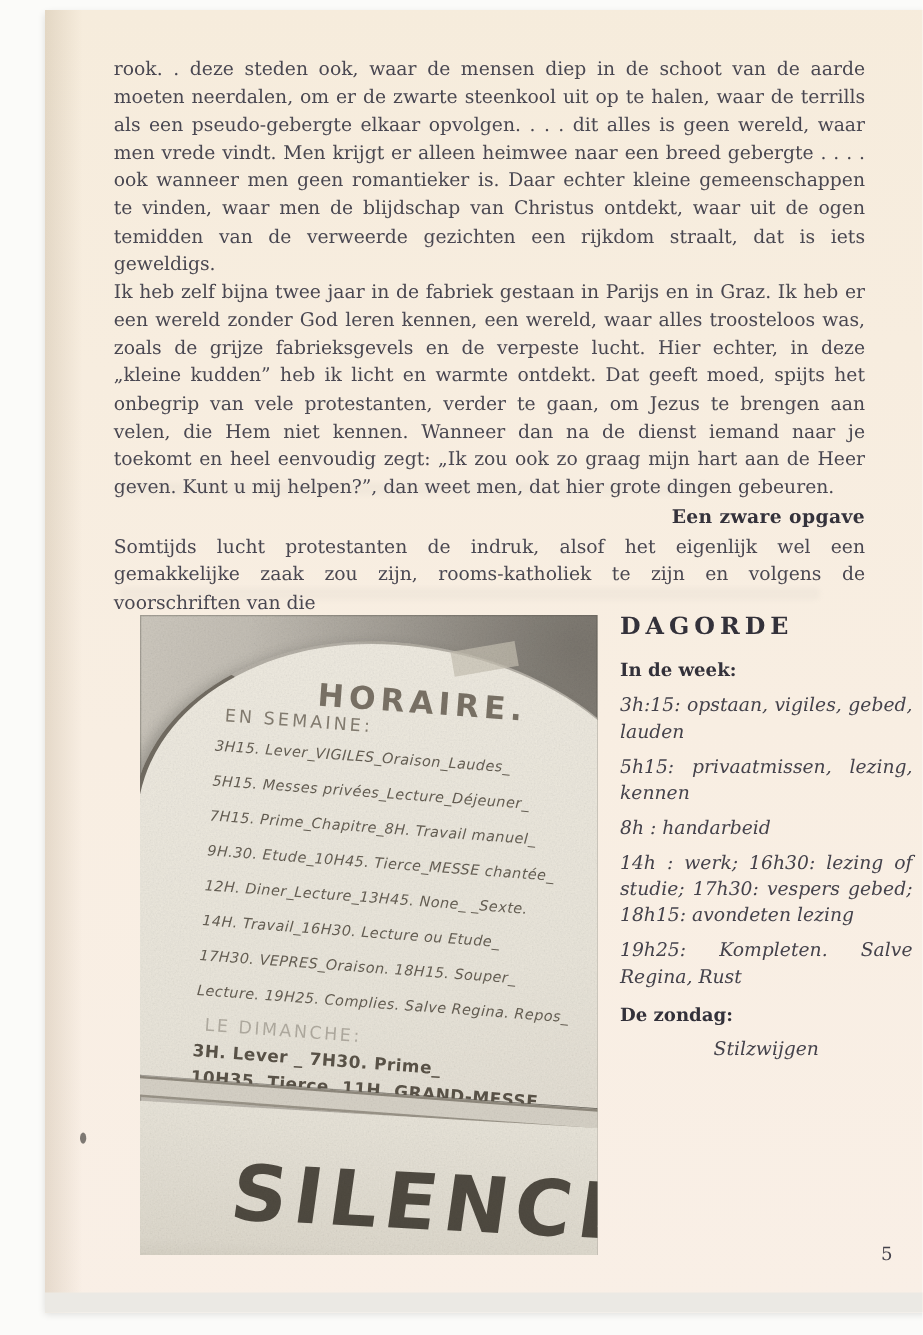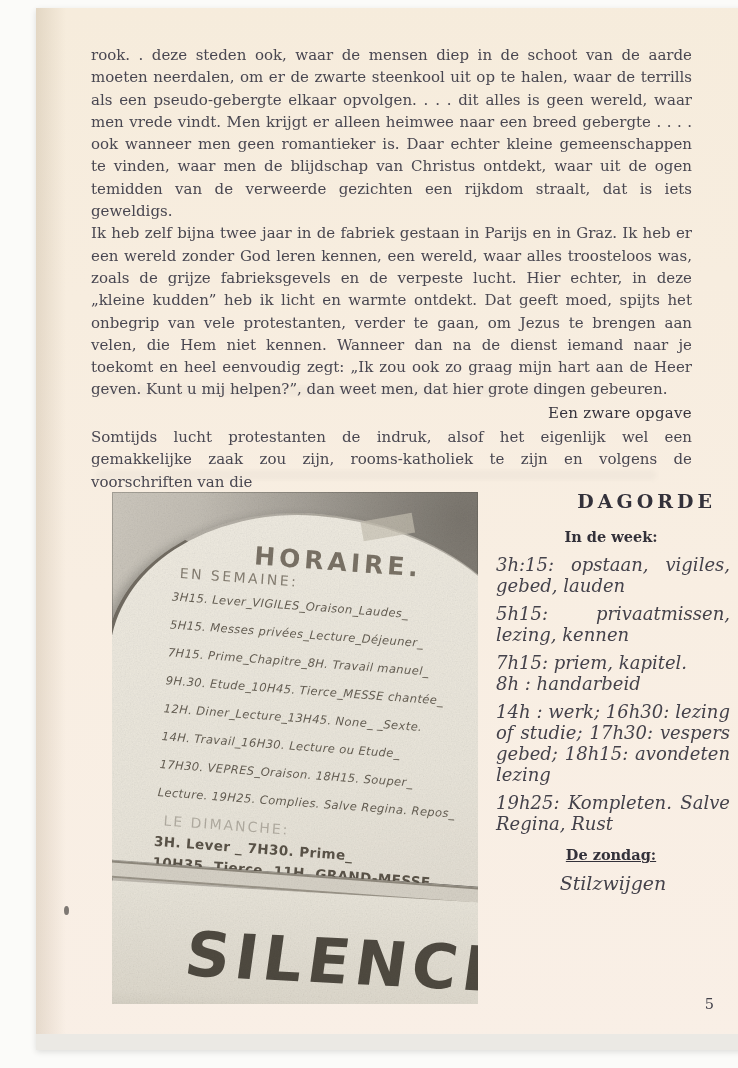--- a/index.html
+++ b/index.html
@@ -34,21 +34,21 @@
   .ghost-1 { left: 60px; top: 378px; width: 470px; }
   .ghost-2 { left: 60px; top: 462px; width: 560px; }
 
   
   .body-text {
     position: absolute; left: 55px; top: 36px; width: 601px;
     color: #494751; font-size: 15px; line-height: 22.3px;
   }
   .body-text p { margin: 0; text-align: justify; }
   .section-heading {
-    text-align: right; font-weight: normal; font-size: 15px;
+    text-align: right; font-weight: bold; font-size: 15px;
     color: #34323b; margin: 1px 0 2px 0; letter-spacing: 0.3px;
   }
 
   
   .photo {
     position: absolute; left: 76px; top: 484px; width: 366px; height: 512px;
     overflow: hidden;
     background:
       radial-gradient(130% 90% at 95% 5%, rgba(80,76,70,0.45), rgba(80,76,70,0) 55%),
       linear-gradient(105deg, #cdc8be 0%, #b7b2a9 40%, #9a958c 75%, #8e897f 100%);
@@ -113,34 +113,34 @@
     margin-left: 88px; white-space: nowrap; opacity: .88;
   }
 
   
   .dagorde {
     position: absolute; left: 460px; top: 482px; width: 234px;
     color: #44424b;
   }
   .dagorde-title {
     font-size: 19px; font-weight: bold; letter-spacing: 4px;
-    text-align: right; color: #33313a; margin: 0 14px 16px 0;
+    text-align: left; color: #33313a; margin: 0 14px 16px 0;
   }
   .sub-label {
-    font-size: 14.5px; font-weight: bold; text-align: center;
+    font-size: 14.5px; font-weight: bold; text-align: left;
     color: #33313a; margin: 0 4px 9px 0;
   }
   .entry {
-    font-style: italic; font-size: 18px; line-height: 21px;
+    font-style: italic; font-size: 15px; line-height: 21px;
     text-align: justify; margin: 0 0 7px 0;
   }
   .entry.tight { margin-bottom: 0; }
   .entry.indent { text-indent: 12px; }
-  .sunday-label { margin-top: 12px; text-decoration: underline; }
-  .closing { text-align: center; font-style: italic; font-size: 19px;
+  .sunday-label { margin-top: 12px; }
+  .closing { text-align: center; font-style: italic; font-size: 15px;
     margin-top: 4px; }
   .page-number {
     position: absolute; right: 34px; top: 988px;
     font-size: 14.5px; color: #44424b;
   }
 </style>
 </head>
 <body>
 
 <div class="scan-root">
@@ -190,21 +190,20 @@
         </filter>
         <rect width="366" height="512" filter="url(#grainf)" opacity="0.18"></rect>
       </svg>
     </div>
 
     <div class="dagorde">
       <div class="dagorde-title">DAGORDE</div>
       <div class="sub-label">In de week:</div>
       <div class="entry">3h:15: opstaan, vigiles, gebed, lauden</div>
       <div class="entry">5h15: privaatmissen, lezing, kennen</div>
-      <div class="entry tight">7h15: priem, kapitel.</div>
       <div class="entry">8h : handarbeid</div>
       <div class="entry">14h : werk; 16h30: lezing of studie; 17h30: vespers gebed; 18h15: avondeten lezing</div>
       <div class="entry">19h25: Kompleten. Salve Regina, Rust</div>
       <div class="sub-label sunday-label">De zondag:</div>
       <div class="closing">Stilzwijgen</div>
     </div>
 
     <div class="page-number">5</div>
 
     <div class="speck"></div>

